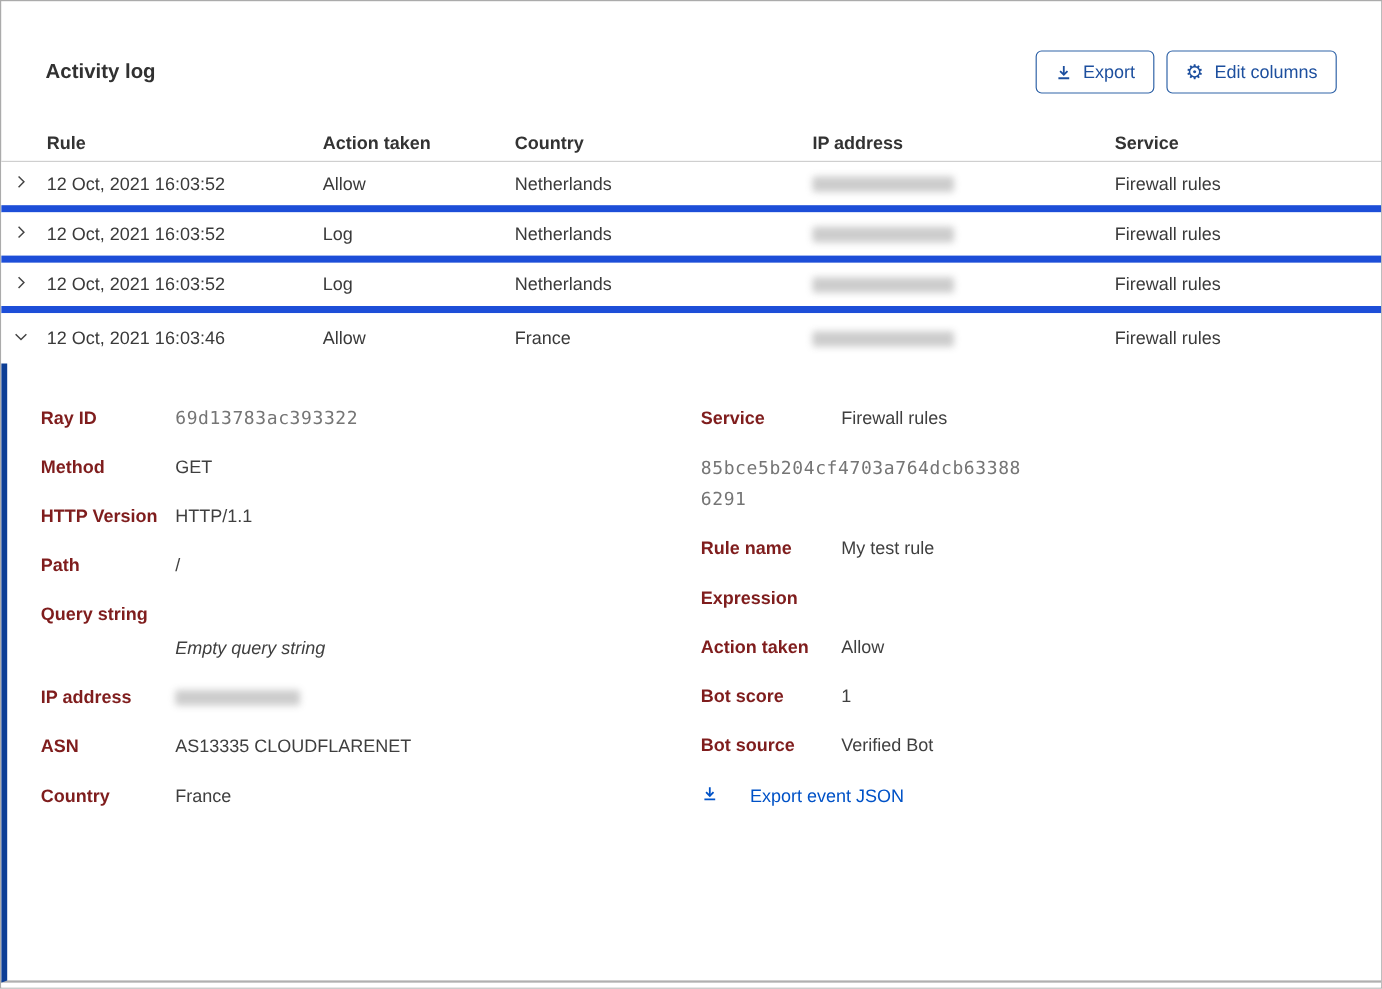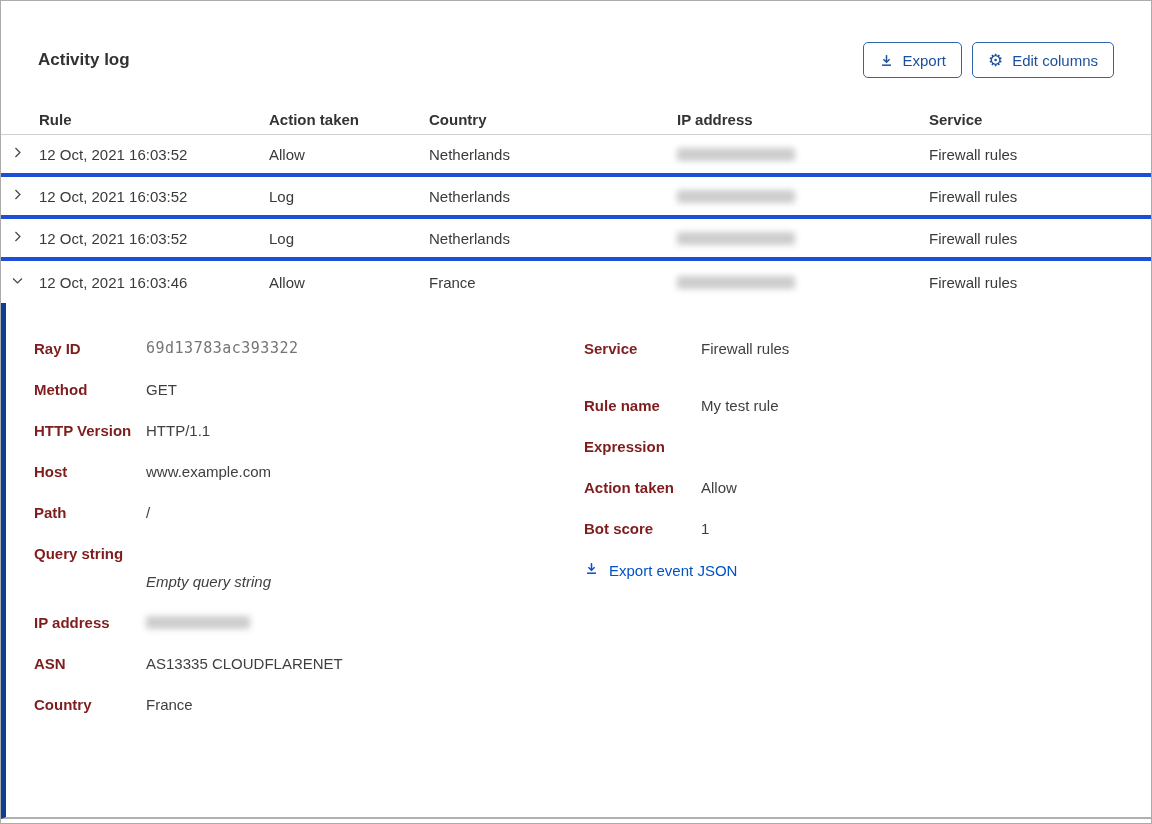--- a/index.html
+++ b/index.html
@@ -30,21 +30,21 @@
     display: grid;
     grid-template-columns: 38px 230px 160px 248px 252px auto;
     align-items: center;
   }
   .thead {
     margin-top: 26px; height: 31px;
     border-bottom: 1px solid #cfcfcf;
     font-size: 15px; font-weight: bold; color: #333333;
   }
   .trow {
-    height: 42px; border-bottom: 4px solid #1d4ed8;
+    height: 42px; border-bottom: 6px solid #1d4ed8;
     font-size: 15px; color: #3a3a3a; cursor: pointer; background: #fff;
   }
   .trow.expanded { border-bottom: none; }
   .chev-btn {
     background: none; border: none; cursor: pointer;
     padding: 0 0 0 10px; display: flex; align-items: center;
   }
   .redacted {
     height: 13px; background: #8f8f8f; opacity: 0.45;
     filter: blur(3px); border-radius: 2px;
@@ -64,21 +64,21 @@
   .d-value { color: #3f3f3f; }
   .mono {
     font-family: "DejaVu Sans Mono", monospace;
     font-size: 15px; color: #757575; letter-spacing: 0.5px;
   }
   .wrap30 { max-width: 30ch; word-break: break-all; line-height: 26px; }
   .italic { font-style: italic; margin-top: 28px; }
   .ua-lines .redacted { margin-bottom: 10px; }
   .link-row { margin-top: 20px; }
   .export-link {
-    display: inline-flex; align-items: center; gap: 10px;
+    display: inline-flex; align-items: center; gap: 26px;
     color: #0052c7; font-size: 15px; text-decoration: none; cursor: pointer;
   }
   .bottom-strip { height: 4px; background: #ffffff; flex: none; }
 </style>
 </head>
 <body>
 
 <div class="app">
 
   <div class="header">
@@ -187,24 +187,20 @@
       </div>
       <div class="detail-row">
         <div class="d-label">Method</div>
         <div class="d-value">GET</div>
       </div>
       <div class="detail-row">
         <div class="d-label">HTTP Version</div>
         <div class="d-value">HTTP/1.1</div>
       </div>
       <div class="detail-row">
-        <div class="d-label">Host</div>
-        <div class="d-value">www.example.com</div>
-      </div>
-      <div class="detail-row">
         <div class="d-label">Path</div>
         <div class="d-value">/</div>
       </div>
       <div class="detail-row">
         <div class="d-label">Query string</div>
         <div class="d-value italic">Empty query string</div>
       </div>
       <div class="detail-row">
         <div class="d-label">IP address</div>
         <div class="d-value" style="display:flex;align-items:center;">
@@ -220,35 +216,40 @@
         <div class="d-value">France</div>
       </div>
     </div>
 
     <div class="col-right">
       <div class="detail-row">
         <div class="d-label">Service</div>
         <div class="d-value">Firewall rules</div>
       </div>
       <div class="detail-row">
+        <div class="d-value mono wrap30">85bce5b204cf4703a764dcb633886291</div>
       </div>
       <div class="detail-row">
         <div class="d-label">Rule name</div>
         <div class="d-value">My test rule</div>
       </div>
       <div class="detail-row">
         <div class="d-label">Expression</div>
       </div>
       <div class="detail-row">
         <div class="d-label">Action taken</div>
         <div class="d-value">Allow</div>
       </div>
       <div class="detail-row">
         <div class="d-label">Bot score</div>
         <div class="d-value">1</div>
+      </div>
+      <div class="detail-row">
+        <div class="d-label">Bot source</div>
+        <div class="d-value">Verified Bot</div>
       </div>
       <div class="link-row">
         <a class="export-link">
           <span>
             <svg width="15" height="15" viewBox="0 0 16 16" fill="none" stroke="#0052c7" stroke-width="1.6">
               <path d="M8 2.2v7.3"></path>
                 <path d="M4.7 6.6L8 9.9l3.3-3.3"></path>
                 <path d="M3.2 13h9.6"></path>
             </svg>
           </span>

